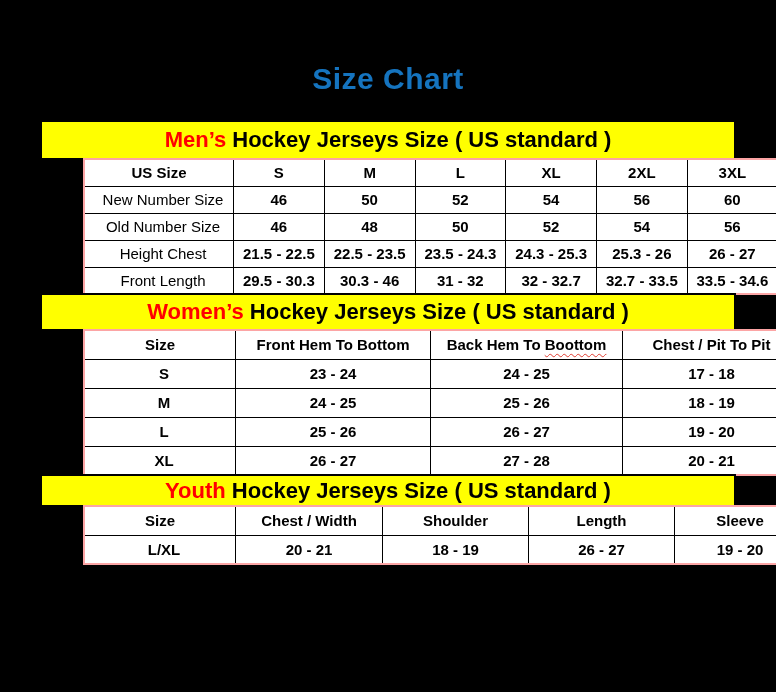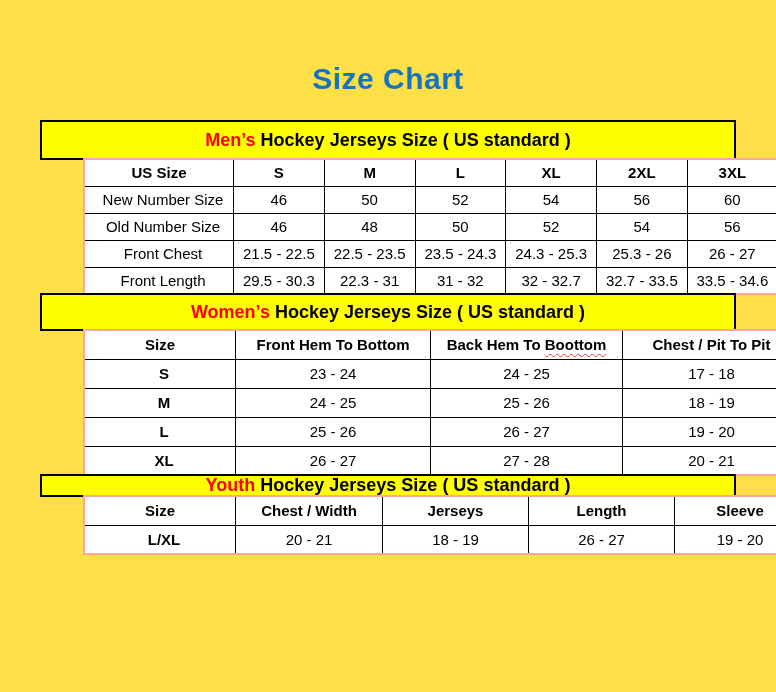--- a/index.html
+++ b/index.html
@@ -1,21 +1,21 @@
 <!DOCTYPE html>
 <html><head>
 <meta charset="utf-8">
 <style>
   html, body { margin: 0; padding: 0; background: #ffffff; }
   body { font-family: "Liberation Sans", "DejaVu Sans", sans-serif; color: #000; }
   .page {
     position: relative;
     width: 776px;
     height: 692px;
-    background: #fde047;
+    background: #000000;
     overflow: hidden;
   }
   .title {
     margin: 62px 0 0 0;
     text-align: center;
     font-size: 30px;
     line-height: 34px;
     font-weight: bold;
     color: #1574bf;
     letter-spacing: 0.5px;
@@ -25,27 +25,27 @@
     margin: 24px auto 0 auto;
   }
   .banner {
     box-sizing: border-box;
     background: #ffff00;
     border: 2px solid #000;
     display: flex;
     align-items: center;
     justify-content: center;
     font-weight: bold;
-    font-size: 18px;
+    font-size: 22px;
   }
   .banner span { white-space: pre; }
   .banner .hl { color: #ff0000; }
   .banner-0 { height: 40px; }
   .banner-1 { height: 38px; margin-top: -2px; }
-  .banner-2 { height: 23px; margin-top: -2px; }
+  .banner-2 { height: 33px; margin-top: -2px; }
   table.tbl {
     width: 100%;
     border-collapse: collapse;
     border: 2px solid #fca5a5;
     table-layout: fixed;
     margin-top: -2px;
     background: #ffffff;
     margin-left: 43px;
   }
   .tbl th, .tbl td {
@@ -53,21 +53,21 @@
     text-align: center;
     vertical-align: middle;
     padding: 0 2px;
     font-size: 15px;
     overflow: hidden;
     white-space: nowrap;
   }
   .tbl thead th { font-weight: bold; }
   .tbl tbody th.row-label { font-weight: normal; padding-left: 10px; }
   .tbl.bold-labels tbody th.row-label { font-weight: bold; }
-  .tbl td { font-weight: normal; }
+  .tbl td { font-weight: bold; }
   .tbl-0 tr { height: 27px; }
   .tbl-1 tr { height: 29px; }
   .tbl-2 tr { height: 29px; }
   
   .tbl-0 thead th:first-child { width: 144px; }
   .tbl-1 thead th:nth-child(1) { width: 146px; }
   .tbl-1 thead th:nth-child(2) { width: 190px; }
   .tbl-1 thead th:nth-child(3) { width: 187px; }
   .tbl-1 thead th:nth-child(4) { width: 173px; }
   .tbl-2 thead th:nth-child(1) { width: 146px; }
@@ -119,32 +119,32 @@
           <tr>
             <th class="row-label">Old Number Size</th>
             <td>46</td>
             <td>48</td>
             <td>50</td>
             <td>52</td>
             <td>54</td>
             <td>56</td>
           </tr>
           <tr>
-            <th class="row-label">Front Chest</th>
+            <th class="row-label">Height Chest</th>
             <td>21.5 - 22.5</td>
             <td>22.5 - 23.5</td>
             <td>23.5 - 24.3</td>
             <td>24.3 - 25.3</td>
             <td>25.3 - 26</td>
             <td>26 - 27</td>
           </tr>
           <tr>
             <th class="row-label">Front Length</th>
             <td>29.5 - 30.3</td>
-            <td>22.3 - 31</td>
+            <td>30.3 - 46</td>
             <td>31 - 32</td>
             <td>32 - 32.7</td>
             <td>32.7 - 33.5</td>
             <td>33.5 - 34.6</td>
           </tr>
         </tbody>
       </table>
 
     <div class="banner banner-1">
       <span class="hl">Women’s</span>
@@ -189,21 +189,21 @@
 
     <div class="banner banner-2">
       <span class="hl">Youth</span>
         <span> Hockey Jerseys Size ( US standard )</span>
     </div>
     <table class="tbl tbl-2 bold-labels">
         <thead>
           <tr>
             <th>Size</th>
             <th>Chest / Width</th>
-            <th>Jerseys</th>
+            <th>Shoulder</th>
             <th>Length</th>
             <th>Sleeve</th>
           </tr>
         </thead>
         <tbody>
           <tr>
             <th class="row-label">L/XL</th>
             <td>20 - 21</td>
             <td>18 - 19</td>
             <td>26 - 27</td>

